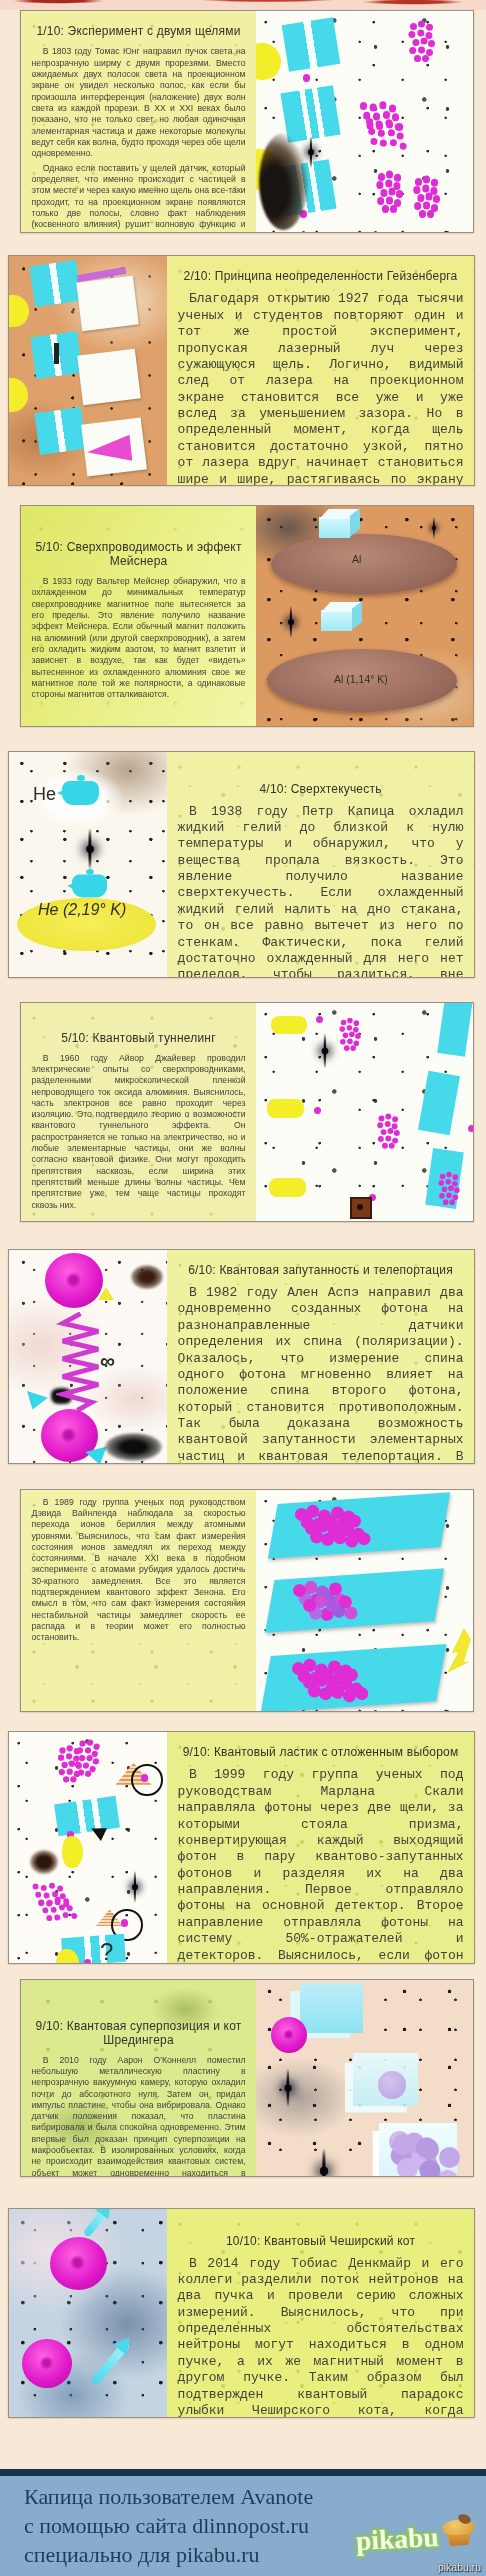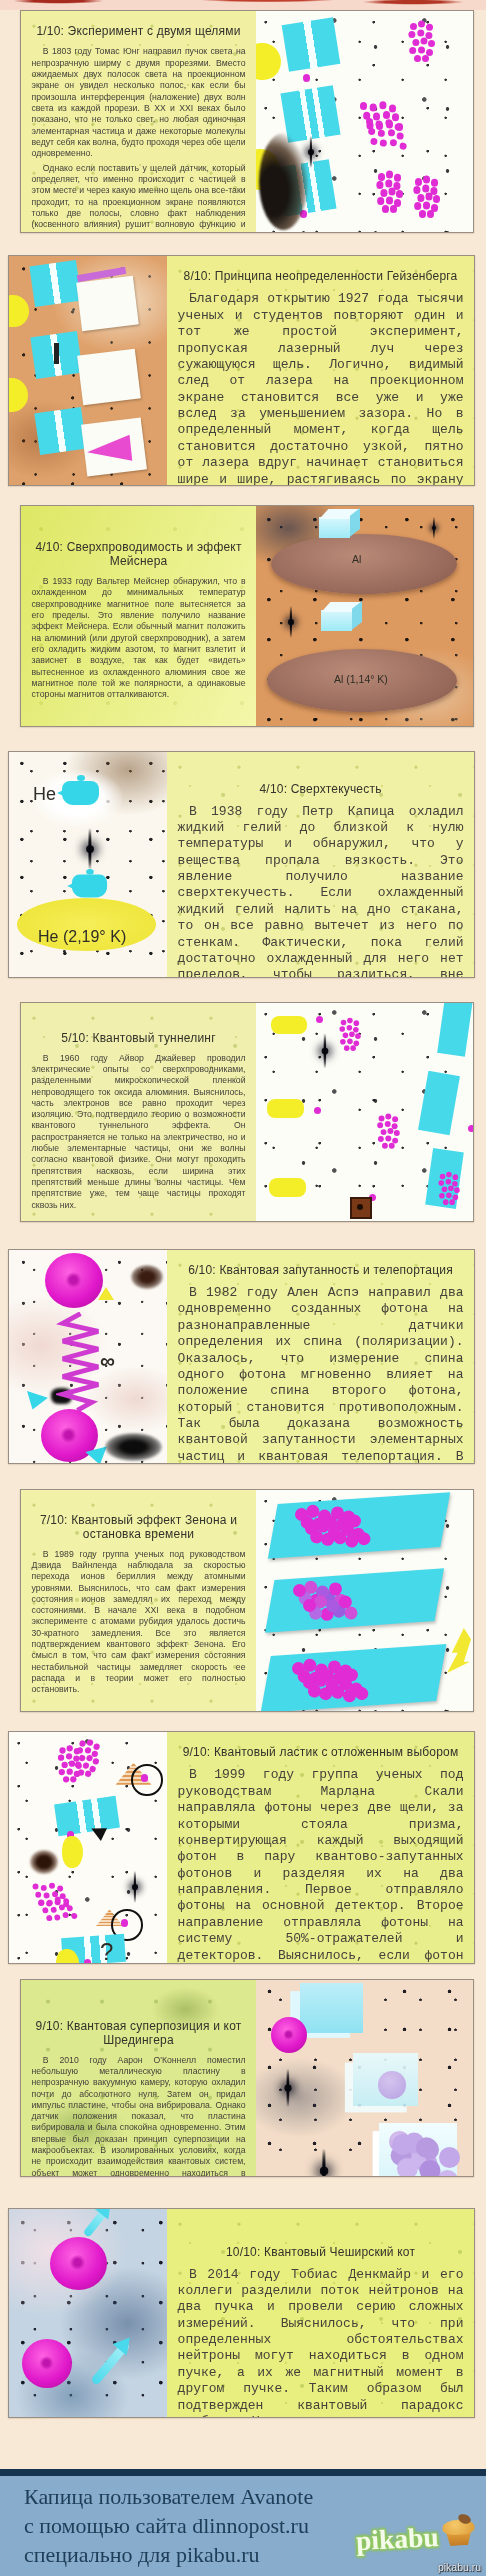--- a/index.html
+++ b/index.html
@@ -145,28 +145,28 @@
       <div class="abs plain-white" style="left:70px;top:23px;width:57px;height:49px;transform:rotate(-7deg);"></div>
       <div class="abs" style="left:68px;top:14.6px;width:49px;height:6.5px;background:#c86ad8;transform:rotate(-10deg);"></div>
       <div class="abs plate1" style="left:24px;top:78px;width:47px;height:42px;transform:rotate(-8deg);"></div>
       <div class="abs plain-white" style="left:71px;top:96px;width:58px;height:50px;transform:rotate(-7deg);"></div>
       <div class="abs" style="left:45px;top:87px;width:4.9px;height:21px;background:#222;"></div>
       <div class="abs plate1" style="left:27.5px;top:154px;width:47px;height:42px;transform:rotate(-8deg);"></div>
       <div class="abs plain-white" style="left:75px;top:165px;width:60px;height:52px;transform:rotate(-7deg);"></div>
       <div class="abs" style="left:78px;top:181px;width:0;height:0;border-top:13px solid transparent;border-bottom:13px solid transparent;border-left:44px solid #e84ad0;transform:rotate(-6deg) scaleX(-1);"></div>
     </div>
     <div class="text-panel wide tp2">
-      <h2>8/10: Принципа неопределенности Гейзенберга</h2>
+      <h2>2/10: Принципа неопределенности Гейзенберга</h2>
       <p>Благодаря открытию 1927 года тысячи ученых и студентов повторяют один и тот же простой эксперимент, пропуская лазерный луч через сужающуюся щель. Логично, видимый след от лазера на проекционном экране становится все уже и уже вслед за уменьшением зазора. Но в определенный момент, когда щель становится достаточно узкой, пятно от лазера вдруг начинает становиться шире и шире, растягиваясь по экрану и тускнея пока щель не исчезнет. Это самое очевидное доказательство квинтэссенции квантовой физики — принципа неопределенности Вернера Гейзенберга. Суть его в том, что чем точнее мы определяем одну из парных характеристик квантовой системы, тем более неопределенней становится вторая характеристика. В данном случае, чем точнее мы определяем сужающейся щелью координаты фотонов лазера, тем неопределеннее становится импульс этих фотонов.</p>
     </div>
   </section>
 
   <section class="card c3 offset-a">
     <div class="text-panel tp3">
-      <h2 style="margin-top:27.5px;">4/10: Сверхпроводимость и эффект Мейснера</h2>
+      <h2 style="margin-top:27.5px;">5/10: Сверхпроводимость и эффект Мейснера</h2>
       <p>В 1933 году Вальтер Мейснер обнаружил, что в охлажденном до минимальных температур сверхпроводнике магнитное поле вытесняется за его пределы. Это явление получило название эффект Мейснера. Если обычный магнит положить на алюминий (или другой сверхпроводник), а затем его охладить жидким азотом, то магнит взлетит и зависнет в воздухе, так как будет «видеть» вытесненное из охлажденного алюминия свое же магнитное поле той же полярности, а одинаковые стороны магнитов отталкиваются.</p>
     </div>
     <div class="img-panel" style="background-color:#dd9a60;background-image:radial-gradient(ellipse 81px 57px at 15% 10%,rgba(30,40,70,.6),transparent 70%),radial-gradient(ellipse 97px 65px at 80% 85%,rgba(240,230,210,.5),transparent 70%),radial-gradient(circle at 28% 34%,rgba(10,10,10,.9) 1.5px,transparent 2.1px),radial-gradient(circle at 72% 66%,rgba(10,10,10,.85) 1.1px,transparent 1.6px);background-size:100% 100%,100% 100%,46px 40px,35px 32px;">
       <div class="abs disc" style="left:14.6px;top:27.5px;width:186px;height:60px;"></div>
       <div class="abs cube" style="left:63px;top:3.2px;">
           <span class="f"></span>
           <span class="t"></span>
           <span class="s"></span>
         </div>
       <div class="abs lbl" style="left:96px;top:47px;font-size:10.5px;">Al</div>
@@ -183,21 +183,21 @@
   </section>
 
   <section class="card c4 offset-b">
     <div class="img-panel" style="flex:0 0 34%;background-color:#fbf7ee;background-image:radial-gradient(ellipse 89px 65px at 75% 8%,rgba(120,80,40,.5),transparent 70%),radial-gradient(circle at 30% 30%,rgba(10,10,15,.9) 1.4px,transparent 2px),radial-gradient(circle at 68% 64%,rgba(10,10,15,.85) 1px,transparent 1.6px);background-size:100% 100%,43px 38px,33px 30px;text-align:center;">
       <div class="abs" style="left:24px;top:18px;width:89px;height:57px;background:radial-gradient(ellipse,#ffffff 40%,rgba(255,255,255,0) 75%);"></div>
       <div class="abs teapot" style="left:53px;top:29px;"></div>
       <div class="abs lbl" style="left:24px;top:32px;font-size:18px;">He</div>
       <div class="abs star" style="left:78px;top:94px;transform:scale(1.3);"></div>
       <div class="abs teapot" style="left:62px;top:122px;transform:scale(.95);"></div>
       <div class="abs" style="left:8px;top:146px;width:139px;height:53px;background:radial-gradient(ellipse,#f6ee58,#efe63e 70%);border-radius:50%;"></div>
-      <div class="abs lbl" style="left:29px;top:176px;font-size:16px;">He (2,19° K)</div>
+      <div class="abs lbl" style="left:29px;top:149px;font-size:16px;font-style:italic;">He (2,19° K)</div>
     </div>
     <div class="text-panel wide tp4">
       <h2 style="margin-top:23px;">4/10: Сверхтекучесть</h2>
       <p>В 1938 году Петр Капица охладил жидкий гелий до близкой к нулю температуры и обнаружил, что у вещества пропала вязкость. Это явление получило название сверхтекучесть. Если охлажденный жидкий гелий налить на дно стакана, то он все равно вытечет из него по стенкам. Фактически, пока гелий достаточно охлажденный для него нет пределов, чтобы разлиться, вне зависимости от формы и размера емкости. В конце XX и начале XXI веков сверхтекучесть при определенных условиях была также обнаружена у водорода и различных газов.</p>
     </div>
   </section>
 
   <section class="card c5 offset-a">
     <div class="text-panel tp5">
       <h2 style="margin-top:21px;">5/10: Квантовый туннелинг</h2>
@@ -240,21 +240,20 @@
       <div class="abs splat" style="left:122px;top:14.6px;width:32px;height:24px;background:radial-gradient(ellipse,#3a1c10 30%,rgba(60,30,15,.6) 60%,transparent 80%);"></div>
     </div>
     <div class="text-panel wide tp6">
       <h2>6/10: Квантовая запутанность и телепортация</h2>
       <p>В 1982 году Ален Аспэ направил два одновременно созданных фотона на разнонаправленные датчики определения их спина (поляризации). Оказалось, что измерение спина одного фотона мгновенно влияет на положение спина второго фотона, который становится противоположным. Так была доказана возможность квантовой запутанности элементарных частиц и квантовая телепортация. В 2008 году ученым удалось измерить состояние квантово-запутанных фотонов на расстоянии 144 километров и взаимодействие между ними все равно оказалось мгновенным, как если бы они были в одном месте или не было пространства. Считается, что если такие квантово-запутанные фотоны окажутся в противоположных участках вселенной, то взаимодействие между ними все равно будет мгновенным, хотя свет это же расстояние преодолевает за десятки миллиардов лет.</p>
     </div>
   </section>
 
   <section class="card c7 offset-a">
     <div class="text-panel tp7">
-      <h2 style="margin-top:16px;margin-left:8px;margin-right:8px;">7/10: Квантовый эффект Зенона и остановка времени</h2>
       <p>В 1989 году группа ученых под руководством Дэвида Вайнленда наблюдала за скоростью перехода ионов бериллия между атомными уровнями. Выяснилось, что сам факт измерения состояния ионов замедлял их переход между состояниями. В начале XXI века в подобном эксперименте с атомами рубидия удалось достичь 30-кратного замедления. Все это является подтверждением квантового эффект Зенона. Его смысл в том, что сам факт измерения состояния нестабильной частицы замедляет скорость ее распада и в теории может его полностью остановить.</p>
     </div>
     <div class="img-panel" style="background-color:#fdfdf8;">
       <div class="abs qp7" style="left:18px;top:8px;width:170px;height:55px;"></div>
       <div class="abs dots16 cl7" style="left:39px;top:18px;"></div>
       <div class="abs dots16 cl7" style="left:49px;top:32px;transform:rotate(4deg);"></div>
       <div class="abs qp7" style="left:14.6px;top:84px;width:167px;height:53px;"></div>
       <div class="abs dots16 cl7p" style="left:37px;top:94px;"></div>
       <div class="abs dots16 cl7p" style="left:47px;top:109px;transform:rotate(-3deg);"></div>
       <div class="abs qp7" style="left:11.3px;top:160px;width:173px;height:57px;"></div>
@@ -316,21 +315,21 @@
   </section>
 
   <section class="card c10 offset-b">
     <div class="img-panel" style="flex:0 0 34%;background-color:#c4d4e2;background-image:radial-gradient(ellipse 105px 89px at 25% 20%,rgba(244,225,230,.9),transparent 75%),radial-gradient(ellipse 97px 81px at 75% 55%,rgba(60,90,130,.55),transparent 70%),radial-gradient(ellipse 81px 65px at 40% 90%,rgba(70,110,150,.5),transparent 70%),radial-gradient(circle at 30% 34%,rgba(5,5,15,.9) 1.5px,transparent 2.2px),radial-gradient(circle at 72% 64%,rgba(5,5,15,.85) 1.1px,transparent 1.7px);background-size:100% 100%,100% 100%,100% 100%,46px 40px,36px 33px;">
       <div class="abs sphere" style="left:41px;top:27.5px;width:57px;height:53px;"></div>
       <div class="abs arrow10" style="left:84px;top:-6.5px;width:8px;height:36px;transform:rotate(38deg);"></div>
       <div class="abs sphere" style="left:13px;top:130px;width:50px;height:49px;"></div>
       <div class="abs arrow10" style="left:97px;top:128px;transform:rotate(40deg);"></div>
     </div>
     <div class="text-panel wide tp10">
-      <h2 style="margin-top:29px;">10/10: Квантовый Чеширский кот</h2>
+      <h2 style="margin-top:18px;">10/10: Квантовый Чеширский кот</h2>
       <p>В 2014 году Тобиас Денкмайр и его коллеги разделили поток нейтронов на два пучка и провели серию сложных измерений. Выяснилось, что при определенных обстоятельствах нейтроны могут находиться в одном пучке, а их же магнитный момент в другом пучке. Таким образом был подтвержден квантовый парадокс улыбки Чеширского кота, когда частицы и их свойства могут находиться по нашему восприятию в разных частях пространства, как улыбка отдельно от кота в сказки «Алиса в стране чудес».</p>
     </div>
   </section>
 
   <div class="footer">
     <div class="rule"></div>
     <div class="bar"></div>
     <div class="panel">
       <div class="lines">
         <div>Капица пользователем Avanote</div>

